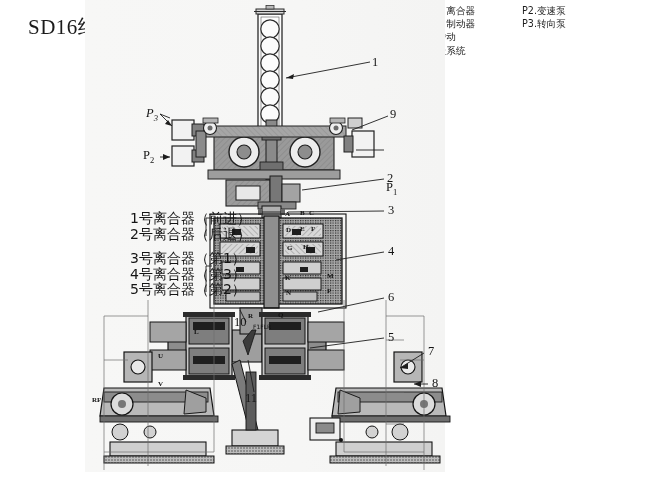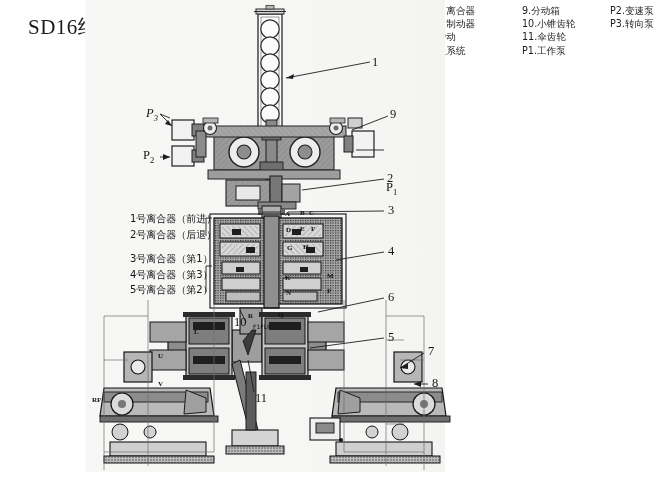--- a/index.html
+++ b/index.html
@@ -48,21 +48,21 @@
     position:absolute;
     font-family:"Liberation Serif","DejaVu Serif",serif;
     font-size:12.5px;color:#141414;white-space:nowrap;
   }
   .callout sub{font-size:8.5px;}
 
   
   #clutch-labels{
     position:absolute;left:130px;top:211px;
     font-family:"DejaVu Sans","Liberation Sans",sans-serif;
-    font-size:10px;line-height:15.5px;color:#151515;white-space:nowrap;
+    font-size:14px;line-height:15.5px;color:#151515;white-space:nowrap;
   }
   #clutch-labels .gap{display:block;height:9px;}
 
   .tiny{
     position:absolute;
     font-family:"DejaVu Sans","Liberation Sans",sans-serif;
     font-size:6px;color:#111;white-space:nowrap;
   }
   .tinyb{
     position:absolute;
@@ -82,26 +82,20 @@
       <div class="li"><span class="n">1.</span><span>柴油发动机</span></div>
       <div class="li"><span class="n">2.</span><span>液压变矩器</span></div>
       <div class="li"><span class="n">3.</span><span>万向节</span></div>
       <div class="li"><span class="n">4.</span><span>变速箱</span></div>
     </div>
     <div class="col c2">
       <div class="li"><span class="n">5.</span><span>转向离合器</span></div>
       <div class="li"><span class="n">6.</span><span>转向制动器</span></div>
       <div class="li"><span class="n">7.</span><span>终传动</span></div>
       <div class="li"><span class="n">8.</span><span>行走系统</span></div>
-    </div>
-    <div class="col c3">
-      <div class="li"><span class="n">9.</span><span>分动箱</span></div>
-      <div class="li"><span class="n">10.</span><span>小锥齿轮</span></div>
-      <div class="li"><span class="n">11.</span><span>伞齿轮</span></div>
-      <div class="li"><span class="n">P1.</span><span>工作泵</span></div>
     </div>
     <div class="col c4">
       <div class="li"><span class="n">P2.</span><span>变速泵</span></div>
       <div class="li"><span class="n">P3.</span><span>转向泵</span></div>
     </div>
   </div>
 
   <div id="panel"></div>
 
   <svg id="figure" viewBox="0 0 667 500" xmlns="http://www.w3.org/2000/svg">
@@ -384,21 +378,21 @@
   <div class="callout" style="left:387px;top:171px;">2</div>
   <div class="callout" style="left:388px;top:203px;">3</div>
   <div class="callout" style="left:388px;top:244px;">4</div>
   <div class="callout" style="left:388px;top:290px;">6</div>
   <div class="callout" style="left:388px;top:330px;">5</div>
   <div class="callout" style="left:428px;top:344px;">7</div>
   <div class="callout" style="left:432px;top:376px;">8</div>
   <div class="callout" style="left:146px;top:106px;font-style:italic;"><span>P</span><sub>3</sub></div>
   <div class="callout" style="left:143px;top:148px;"><span>P</span><sub>2</sub></div>
   <div class="callout" style="left:234px;top:299px;margin-top:16px;">10</div>
-  <div class="callout" style="left:245px;top:391px;padding-left:10px;">11</div>
+  <div class="callout" style="left:245px;top:391px;">11</div>
 
   <div id="clutch-labels">
     <div>1号离合器（前进）</div>
     <div>2号离合器（后退）</div>
     <span class="gap"></span>
     <div>3号离合器（第1）</div>
     <div>4号离合器（第3）</div>
     <div>5号离合器（第2）</div>
   </div>
 

